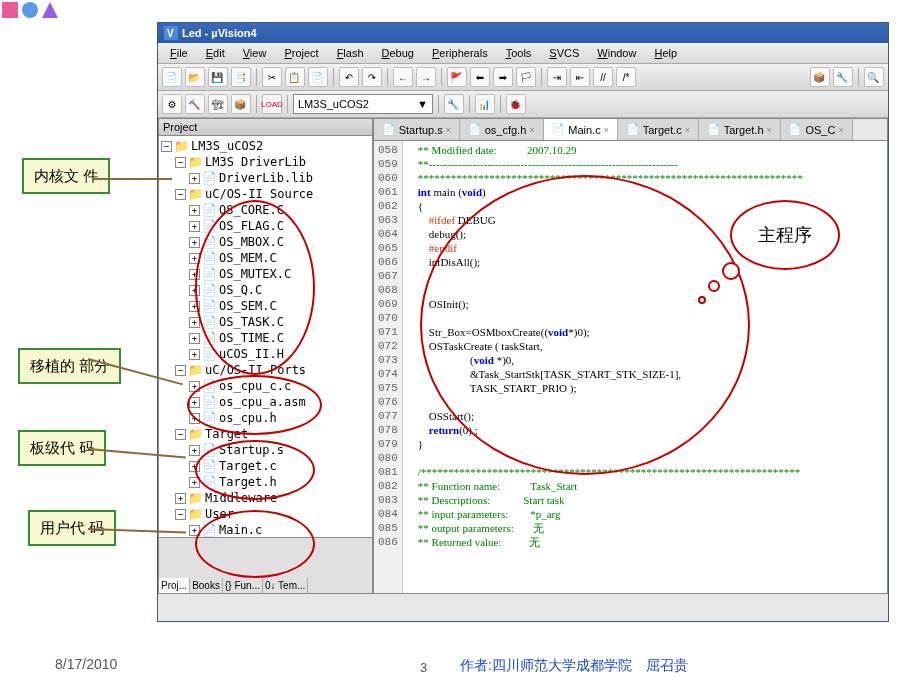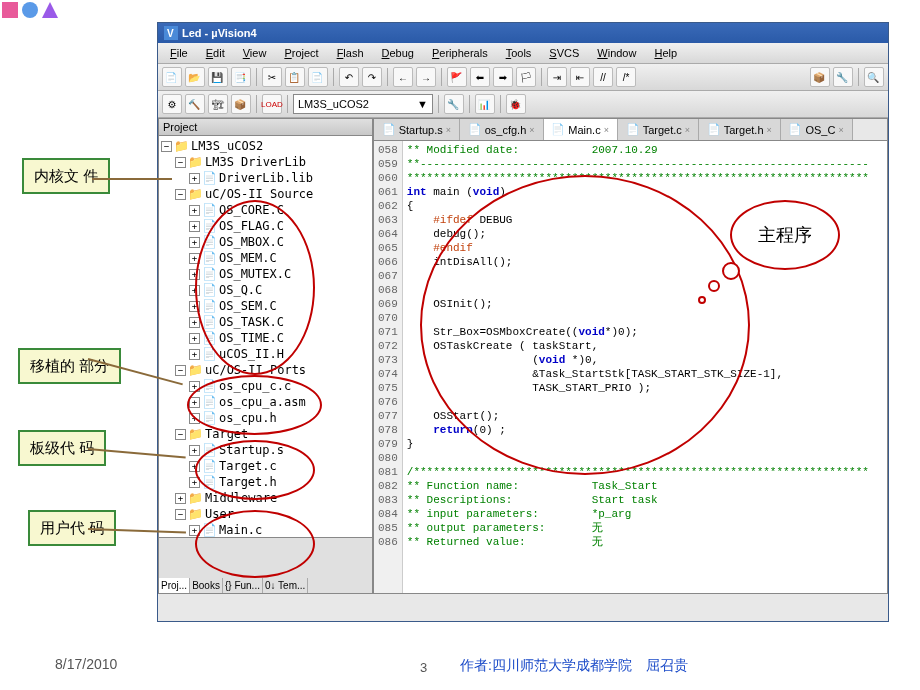--- a/index.html
+++ b/index.html
@@ -32,21 +32,21 @@
 .tabs-bot div { padding: 2px 2px; border-right: 1px solid #aaa; cursor: default; margin-top: 40px; }
 .tabs-bot div.active { background: #fff; }
 .editor-area { flex: 1; display: flex; flex-direction: column; background: #fff; border: 1px solid #888; }
 .file-tabs { display: flex; background: #e8e8e8; border-bottom: 1px solid #888; height: 22px; overflow: hidden; }
 .ftab { padding: 3px 8px; border-right: 1px solid #aaa; display: flex; align-items: center; gap: 3px; font-size: 11px; cursor: default; background: #d8d8d8; }
 .ftab.active { background: #fff; }
 .ftab .x { color: #888; font-size: 9px; }
 .code-area { flex: 1; display: flex; font-family: "SimSun", "Courier New", monospace; font-size: 11px; line-height: 14px; overflow: hidden; }
 .gutter { background: #f0f0f0; border-right: 1px solid #ccc; padding: 2px 4px; text-align: right; color: #666; }
 .gutter div { height: 14px; }
-.code { flex: 1; padding: 2px 4px; white-space: pre; }
+.code { flex: 1; padding: 2px 15px; white-space: pre; font-family: Liberation Serif, serif; }
 .code div { height: 14px; }
 .c-green { color: #008000; }
 .c-blue { color: #0000c8; font-weight: bold; }
 .c-purple { color: #c2410c; }
 .build-output { height: 18px; background: linear-gradient(#e0e0e0, #c8c8c8); border-top: 1px solid #888; padding: 2px 4px; font-size: 11px; }
 
 .callout { position: absolute; border: 2px solid #3a8a3a; background: #f8f8d0; padding: 6px 10px; font-size: 15px; text-align: center; line-height: 1.3; }
 .callout-line { position: absolute; height: 2px; background: #8a6a3a; transform-origin: left center; }
 
 .anno-circle { position: absolute; border: 2px solid #c00000; border-radius: 50%; pointer-events: none; }

